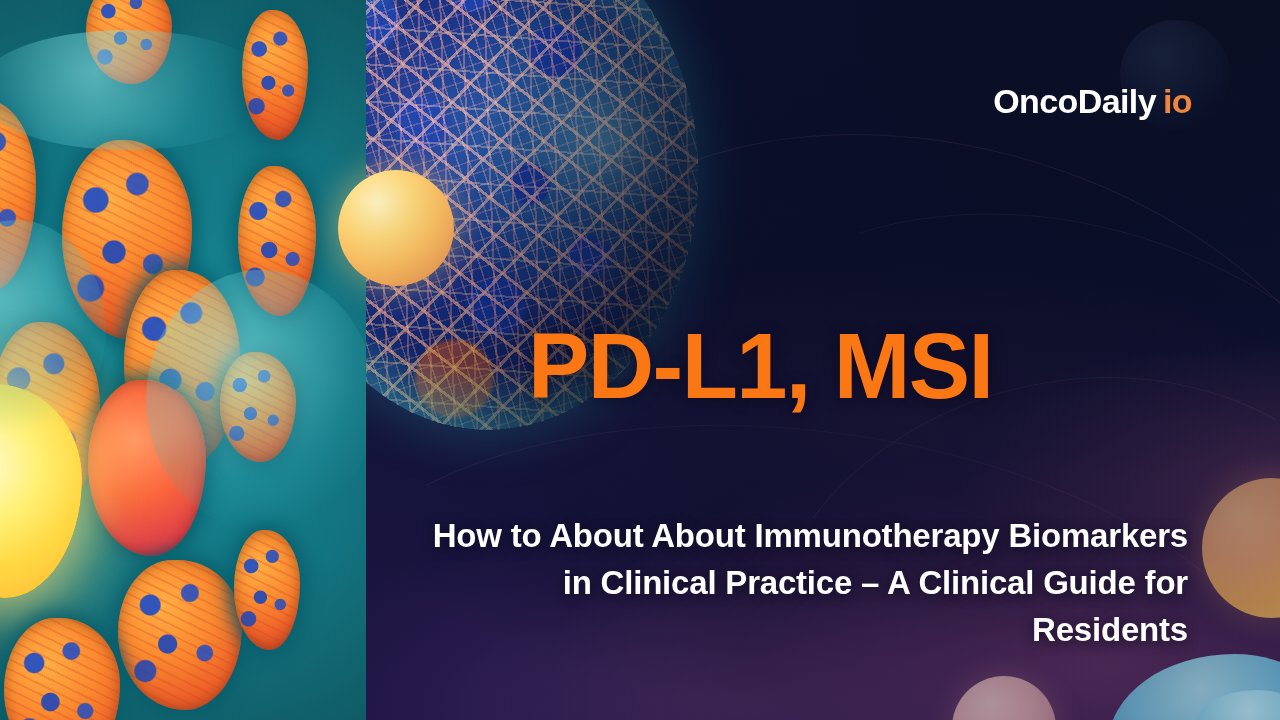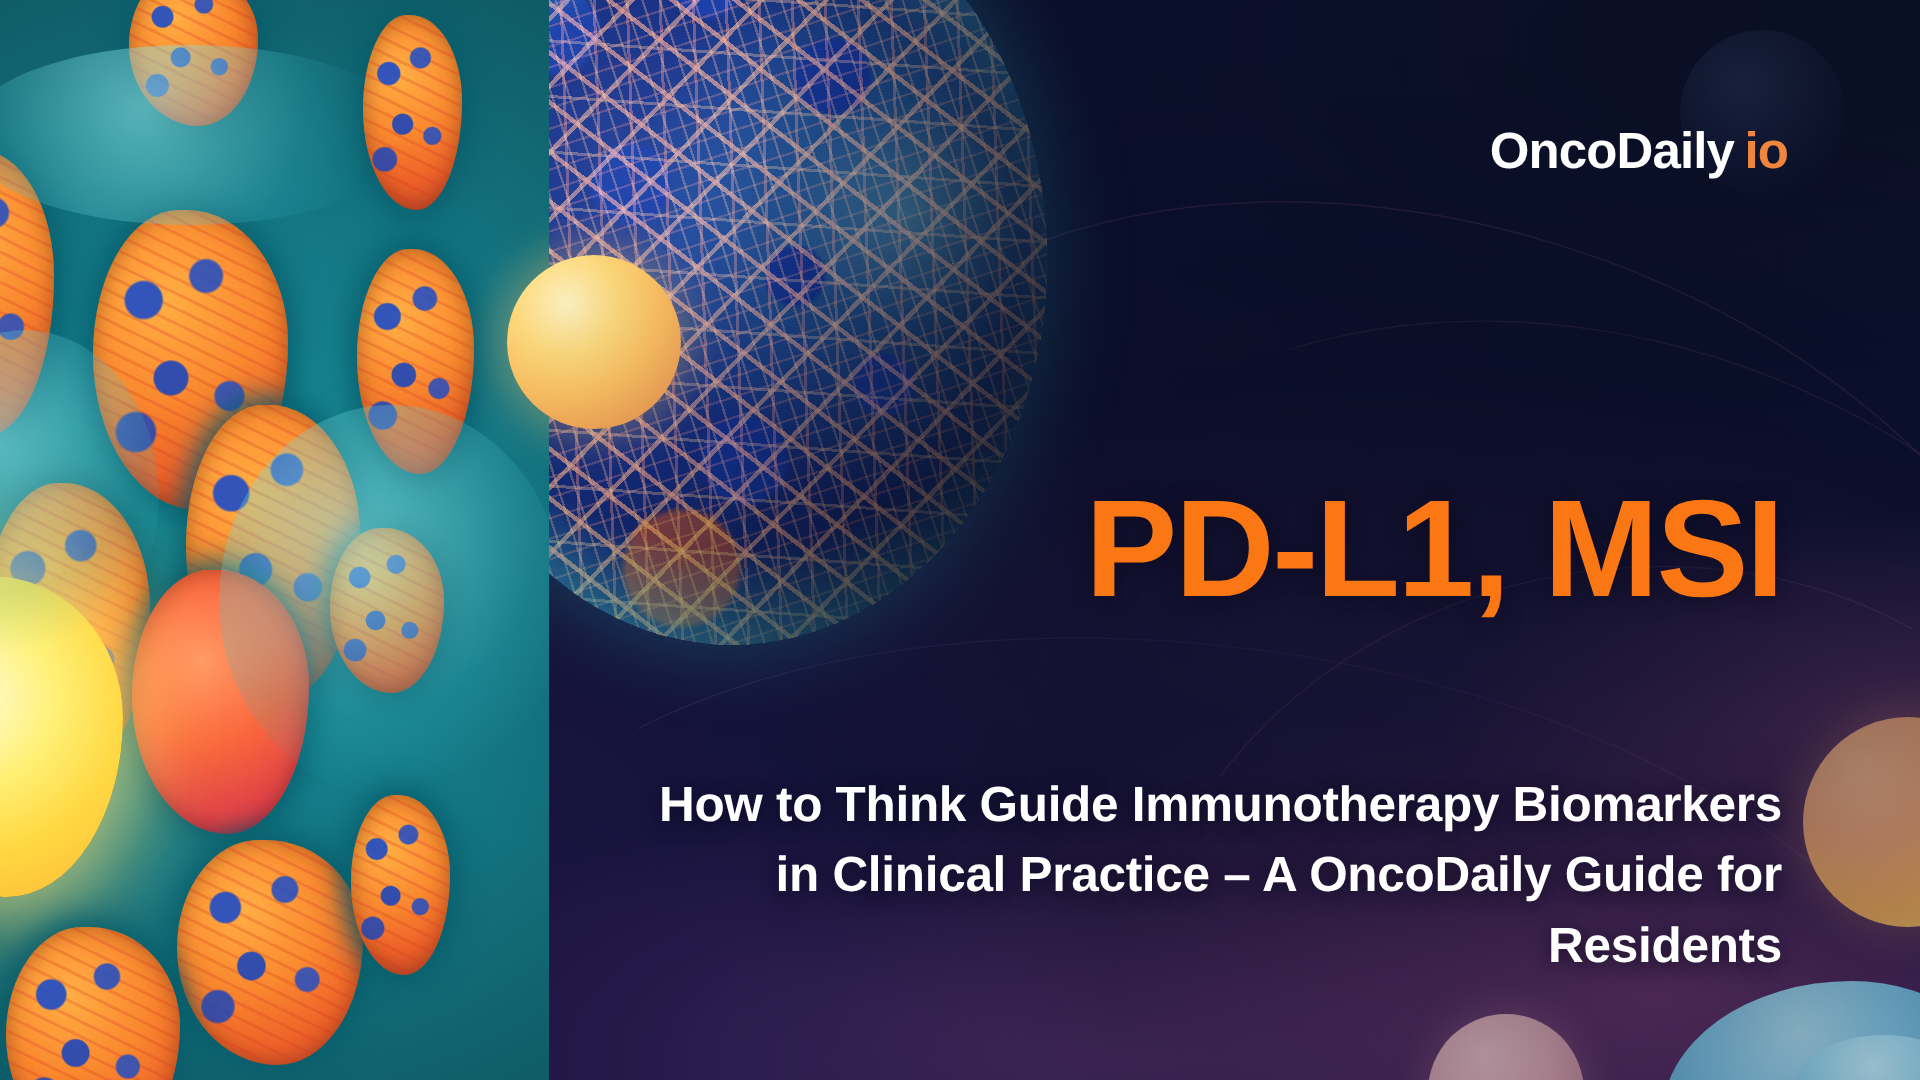--- a/index.html
+++ b/index.html
@@ -235,21 +235,21 @@
     white-space: nowrap;
   }
   .brand .brand-name { color: #ffffff; }
   .brand .brand-tld  { color: #f0863c; margin-left: 7px; }
 
   .headline {
     position: absolute;
     right: 92px;
     top: 258px;
     width: 660px;
-    text-align: right;
+    text-align: left;
     color: #fb7714;
     font-size: 92px;
     font-weight: bold;
     line-height: 1.02;
     letter-spacing: -1.6px;
     text-shadow: 0 2px 14px rgba(10, 8, 26, 0.55);
   }
   .headline .hl-line { display: block; }
 
   .subhead {
@@ -322,19 +322,19 @@
 
     <div class="brand">
       <span class="brand-name">OncoDaily</span><span class="brand-tld">io</span>
     </div>
 
     <h1 class="headline">
       <span class="hl-line">PD-L1, MSI</span>
     </h1>
 
     <h2 class="subhead">
-      <span>How to Think Guide Immunotherapy</span>
+      <span>How to About About Immunotherapy</span>
       <span>Biomarkers in Clinical Practice – A</span>
-      <span>OncoDaily Guide for Residents</span>
+      <span>Clinical Guide for Residents</span>
     </h2>
 
   </div>
 </div>
 
 </body></html>

